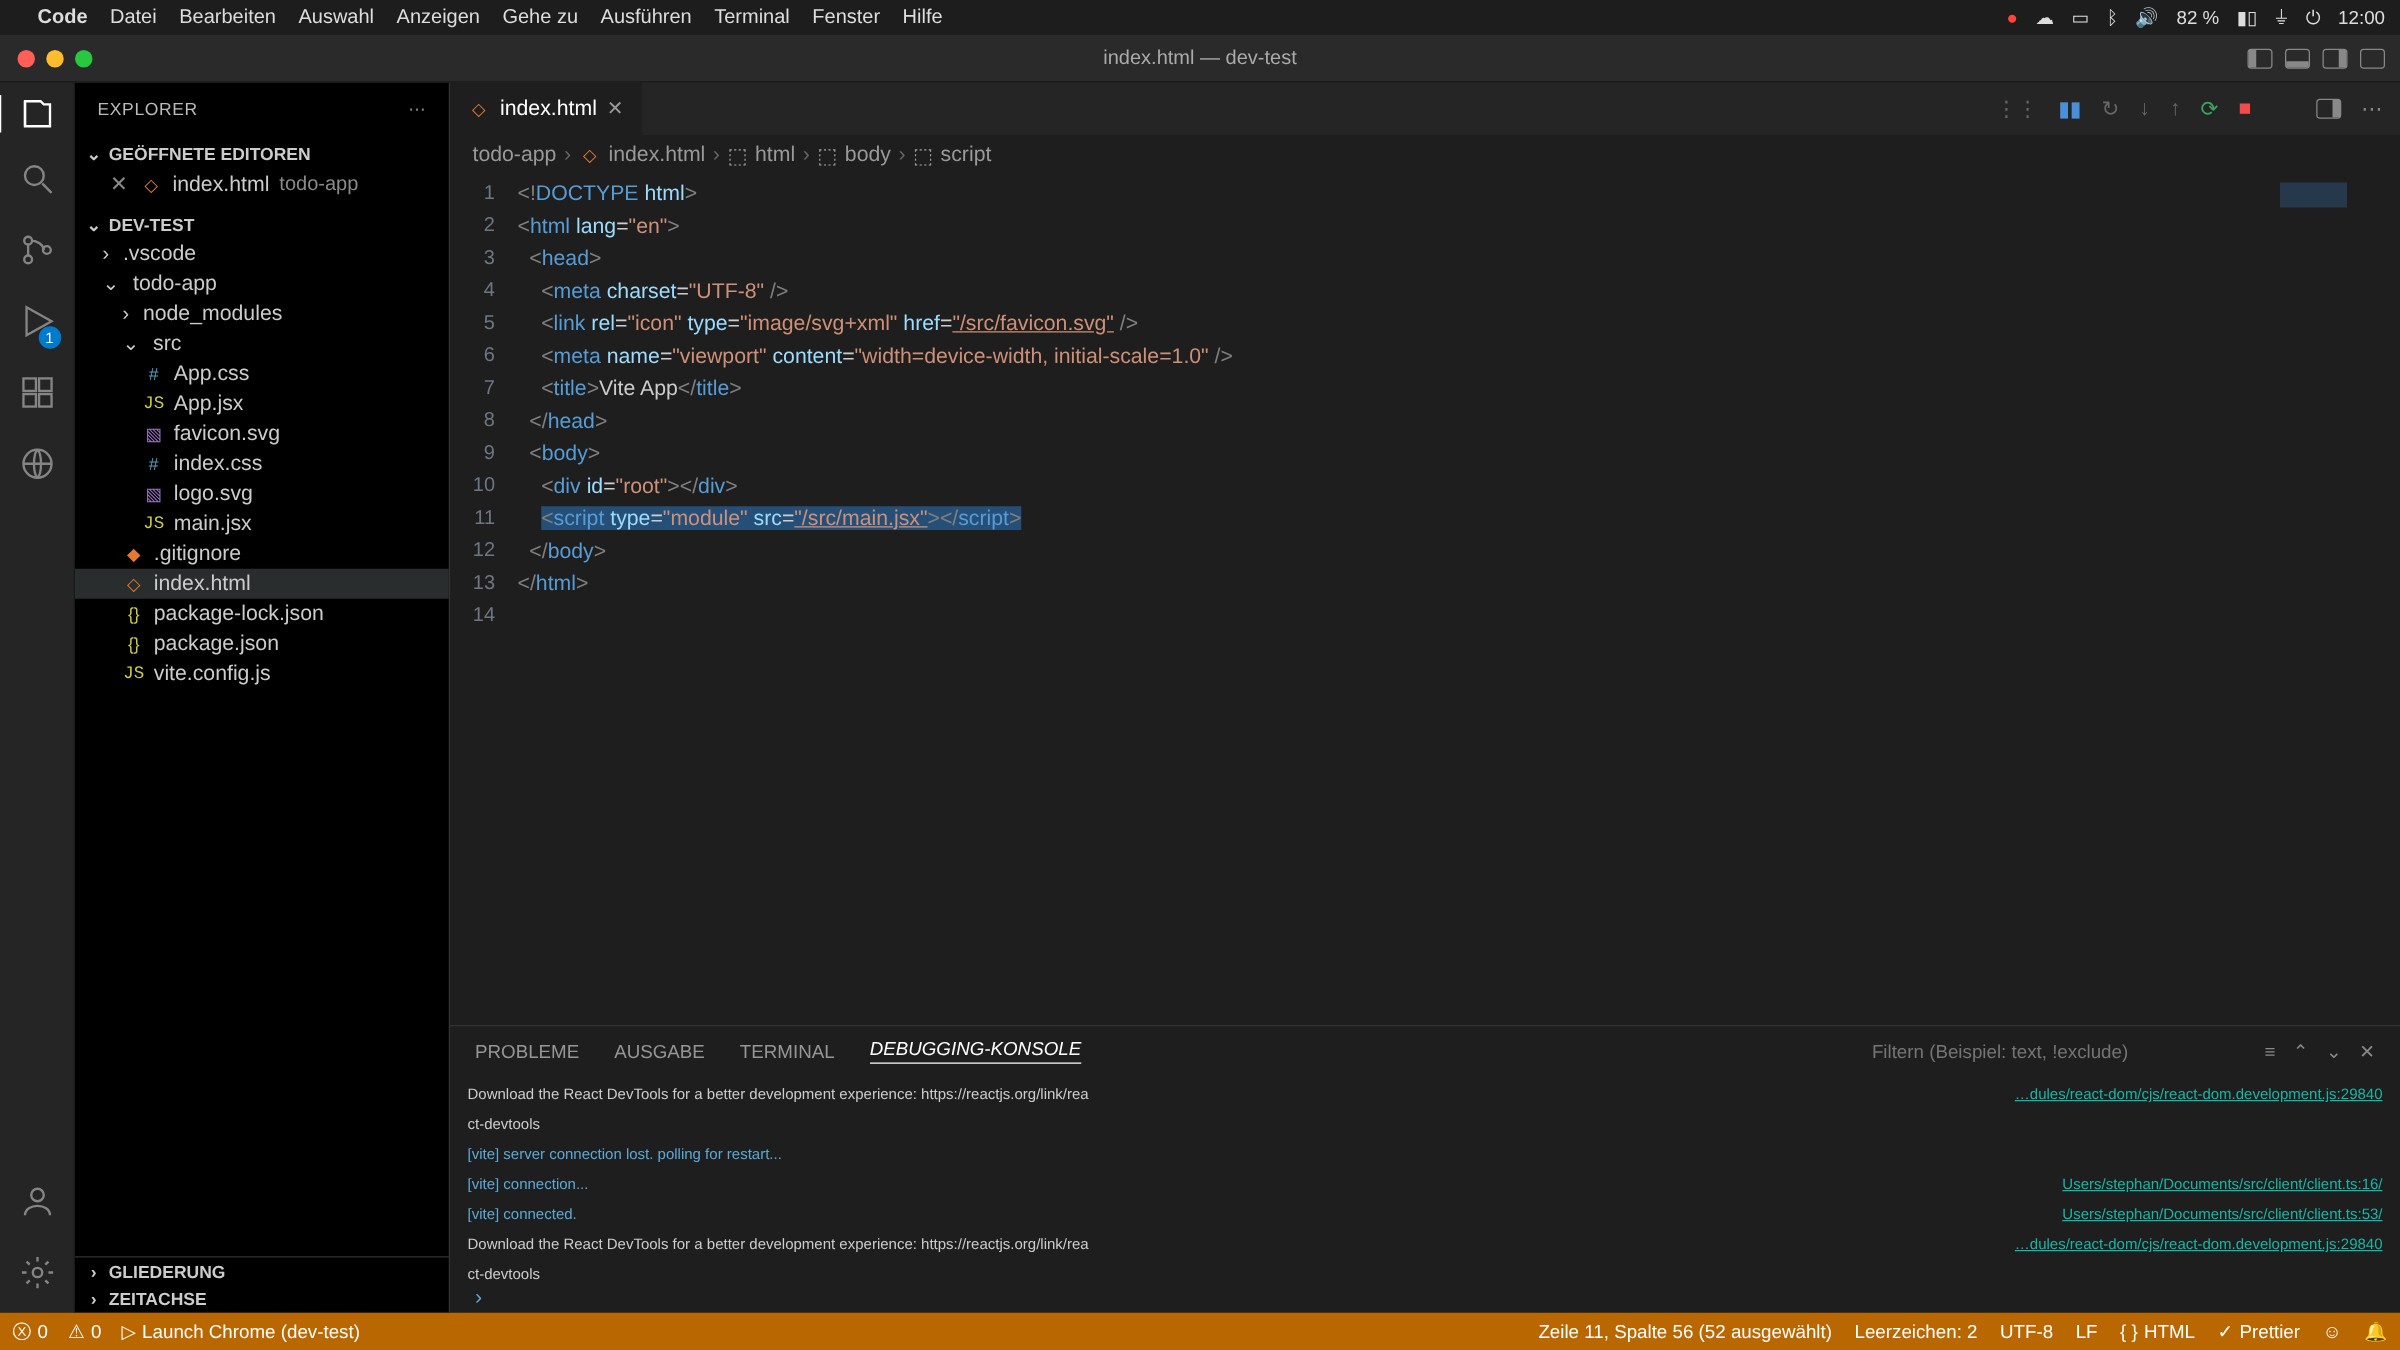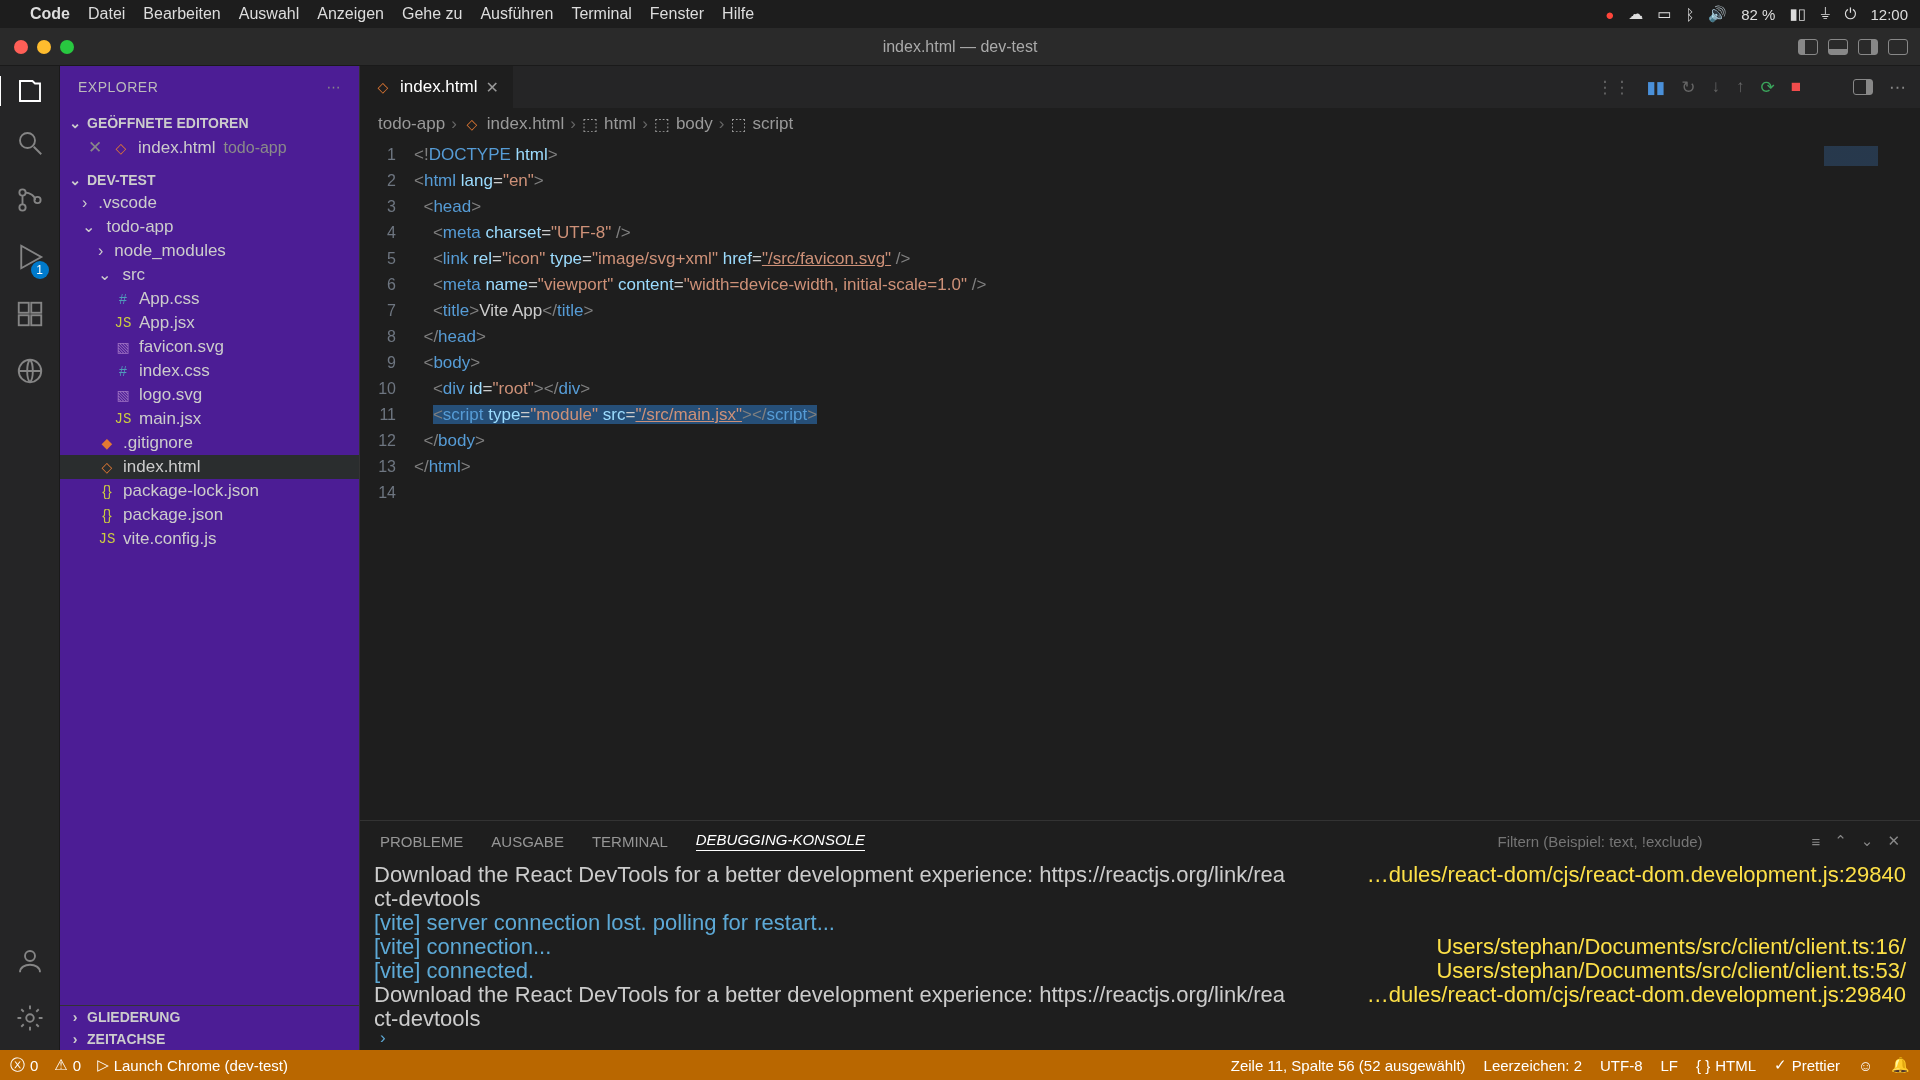--- a/index.html
+++ b/index.html
@@ -32,21 +32,21 @@
 
 .actbar { width: 60px; background: #252526; display: flex; flex-direction: column; align-items: center; padding-top: 10px; gap: 22px; border-right: 1px solid #1a1a1a; }
 .actbar svg { width: 30px; height: 30px; stroke: #858585; fill: none; stroke-width: 1.5; }
 .actbar .active svg { stroke: #fff; }
 .actbar .active { border-left: 2px solid #fff; padding-left: 0; margin-left: -2px; width: 60px; display:flex; justify-content:center; }
 .actbar .bottom { margin-top: auto; margin-bottom: 12px; display: flex; flex-direction: column; gap: 22px; align-items:center; }
 .badge-wrap { position: relative; }
 .badge { position: absolute; bottom: -2px; right: -4px; background: #007acc; color: #fff; border-radius: 50%; width: 18px; height: 18px; font-size: 12px; display:flex; align-items:center; justify-content:center; }
 
 
-.sidebar { width: 300px; background: #4c1d95; border-right: 1px solid #333; display: flex; flex-direction: column; font-size: 16px; }
+.sidebar { width: 300px; background: #000000; border-right: 1px solid #333; display: flex; flex-direction: column; font-size: 16px; }
 .side-head { height: 42px; display: flex; align-items: center; padding: 0 18px; color: #bbb; font-size: 14px; letter-spacing: 0.5px; justify-content: space-between; }
 .side-sect { padding: 4px 0; }
 .side-sect-h { display: flex; align-items: center; gap: 5px; padding: 3px 8px; color: #ccc; font-weight: 600; font-size: 14px; cursor: pointer; }
 .chev { width: 14px; display:inline-block; text-align:center; color:#ccc; }
 .open-file { display: flex; align-items: center; gap: 8px; padding: 3px 10px 3px 28px; color: #ccc; font-size: 17px; }
 .open-file .close-x { color: #888; width: 16px; }
 .open-file .folder-hint { color: #8a8a8a; font-size: 16px; }
 .tree-item { display: flex; align-items: center; gap: 7px; padding: 2px 0; color: #ccc; font-size: 17px; cursor: pointer; }
 .tree-item.selected { background: #2a2d2e; }
 .ind0 { padding-left: 22px; } .ind1 { padding-left: 38px; } .ind2 { padding-left: 54px; }
@@ -70,25 +70,25 @@
 .minimap { width: 110px; background: #1e1e1e; position: relative; }
 .minimap-preview { position: absolute; top: 6px; right: 6px; width: 90px; height: 20px; background: linear-gradient(90deg,#2d4a6b 0%, #2d4a6b 60%, transparent 60%); opacity: 0.6; } .tok-tag{color:#569cd6;} .tok-attr{color:#9cdcfe;} .tok-str{color:#ce9178;} .tok-link{color:#ce9178;text-decoration:underline;} .tok-ang{color:#808080;}
 .sel { background: #264f78; }
 
 
 .panel { height: 230px; border-top: 1px solid #333; display: flex; flex-direction: column; }
 .panel-tabs { height: 40px; display: flex; align-items: center; gap: 28px; padding: 0 20px; font-size: 15px; color: #969696; }
 .panel-tabs .ptab.active { color: #fff; border-bottom: 1px solid #fff; padding-bottom: 2px; font-style: italic; }
 .panel-tabs .pright { margin-left: auto; display: flex; align-items: center; gap: 14px; }
 .filter-input { background: transparent; border: none; color: #999; font-size: 15px; width: 300px; outline: none; }
-.panel-body { flex: 1; overflow: hidden; padding: 2px 14px; font-size: 22px; line-height: 24px; }
+.panel-body { flex: 1; overflow: hidden; padding: 2px 14px; font-size: 12px; line-height: 24px; }
 .log-line { display: flex; justify-content: space-between; }
 .log-msg { color: #ccc; }
 .log-msg.info { color: #5da9d6; }
-.log-src { color: #fde047; white-space: nowrap; padding-left: 10px; }
+.log-src { color: #14b8a6; text-decoration: underline; white-space: nowrap; padding-left: 10px; }
 
 
 .statusbar { height: 30px; background: #b96700; color: #fff; display: flex; align-items: center; font-size: 15px; padding: 0 10px; gap: 16px; }
 .statusbar .sright { margin-left: auto; display: flex; align-items: center; gap: 18px; }
 .sitem { display: flex; align-items: center; gap: 5px; }
 
 
 .side-bottom { margin-top: auto; border-top: 1px solid #333; }
 
 

